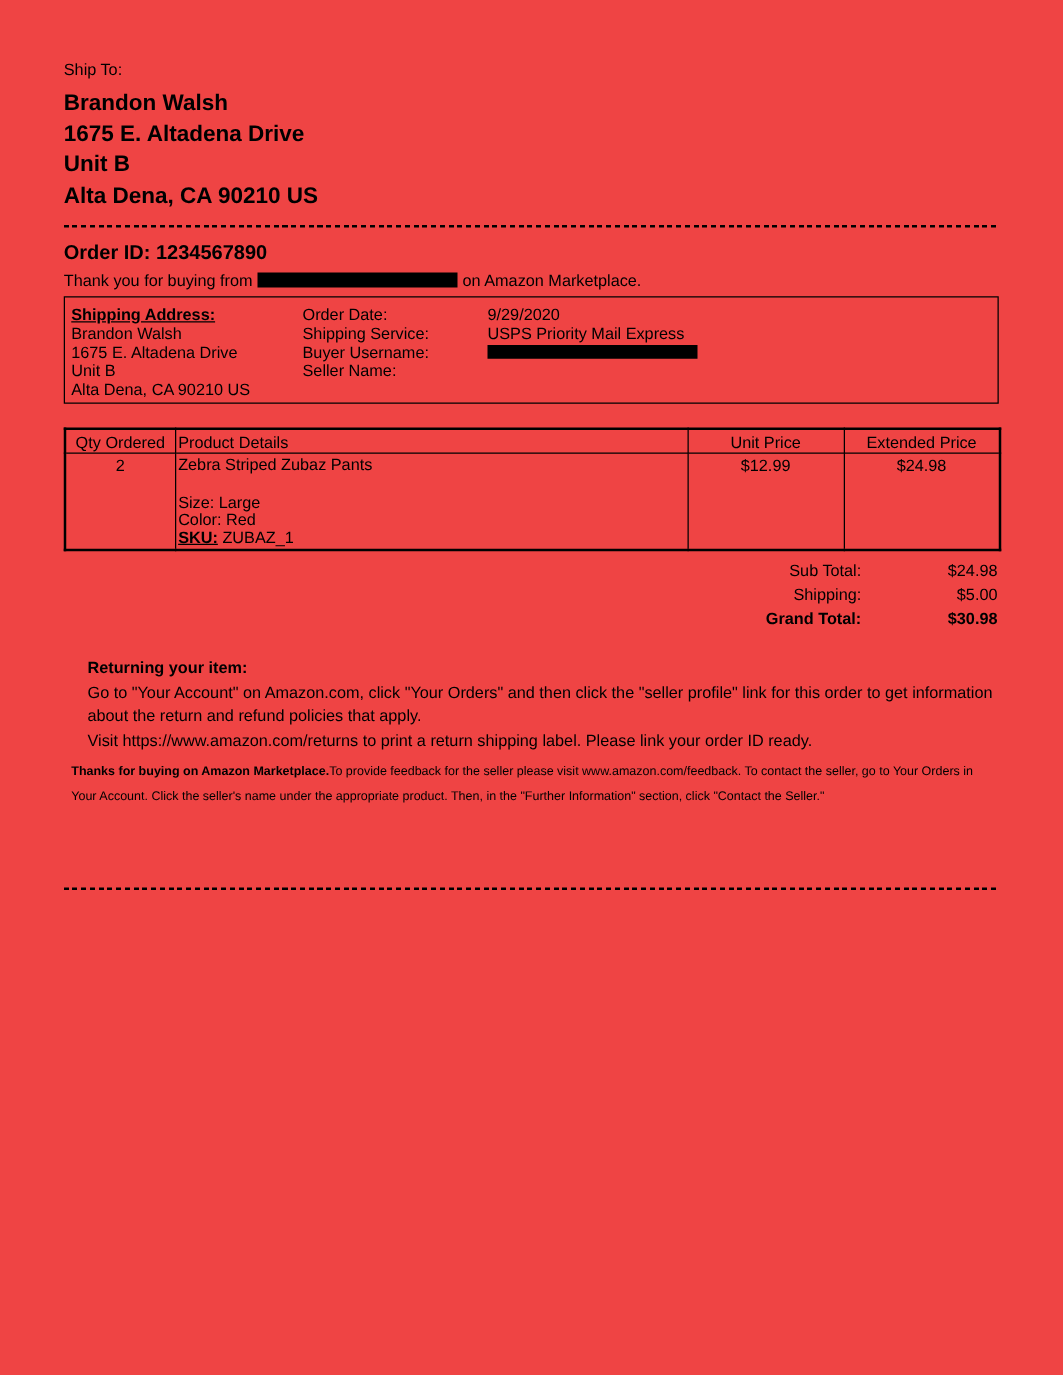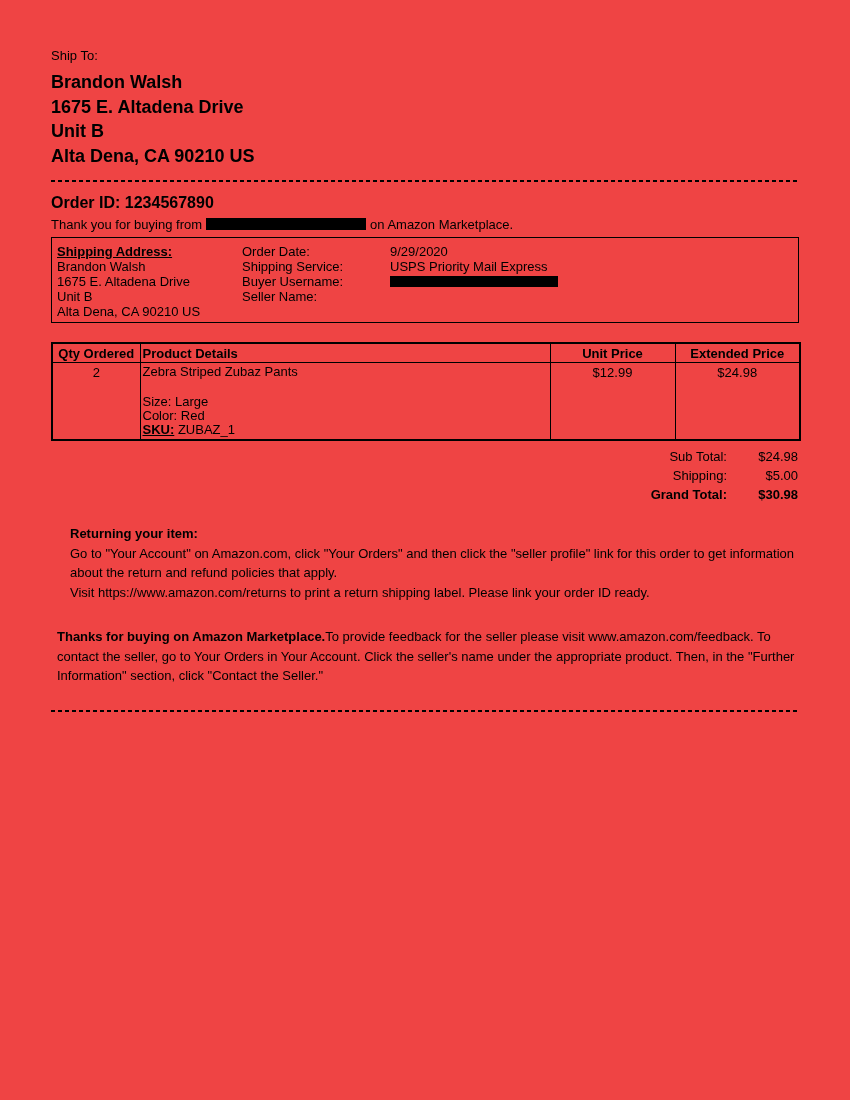--- a/index.html
+++ b/index.html
@@ -47,40 +47,40 @@
   .ib-bold { font-weight: bold; text-decoration: underline; }
   .redaction-block { width: 168px; height: 11px; background: #000000; margin-top: 2px; }
 
   
   .items-table {
     position: absolute; left: 51px; top: 342px; width: 748px;
     border-collapse: collapse; table-layout: fixed;
     border: 2px solid #000000; font-size: 13px;
   }
   .items-table th, .items-table td { border: 1px solid #000000; }
-  .items-table th { font-weight: bold; height: 16px; padding: 1px 2px; vertical-align: middle; text-align: center; }
+  .items-table th { font-weight: normal; height: 16px; padding: 1px 2px; vertical-align: middle; text-align: center; }
   .items-table th.h-left { text-align: left; }
   .items-table td { vertical-align: top; padding: 2px; }
   .cell-center { text-align: center; }
   .p-name { line-height: 14px; }
   .p-spacer { height: 16px; }
   .p-attr { line-height: 14px; }
 
   
   .totals { position: absolute; left: 51px; top: 447px; width: 747px; font-size: 13px; line-height: 19px; }
-  .totals-row { display: flex; justify-content: flex-end; }
+  .totals-row { display: flex; justify-content: flex-end; gap: 38px; }
   .totals-value { width: 71px; text-align: right; }
   .totals-row.grand { font-weight: bold; align-items: flex-end; }
 
   
   .returning { position: absolute; left: 70px; top: 524px; width: 741px; font-size: 13px; line-height: 19.5px; }
   .returning-heading { font-weight: bold; }
 
   
-  .thanks { position: absolute; left: 57px; top: 627px; width: 741px; font-size: 13px; line-height: 19.5px; }
+  .thanks { position: absolute; left: 57px; top: 608px; width: 741px; font-size: 10px; line-height: 19.5px; }
   .thanks-lead { font-weight: bold; }
 </style>
 </head>
 <body>
 
 <div class="page">
 
   <div class="ship-to">
     <div class="ship-to-label">Ship To:</div>
     <div class="ship-to-lines">

